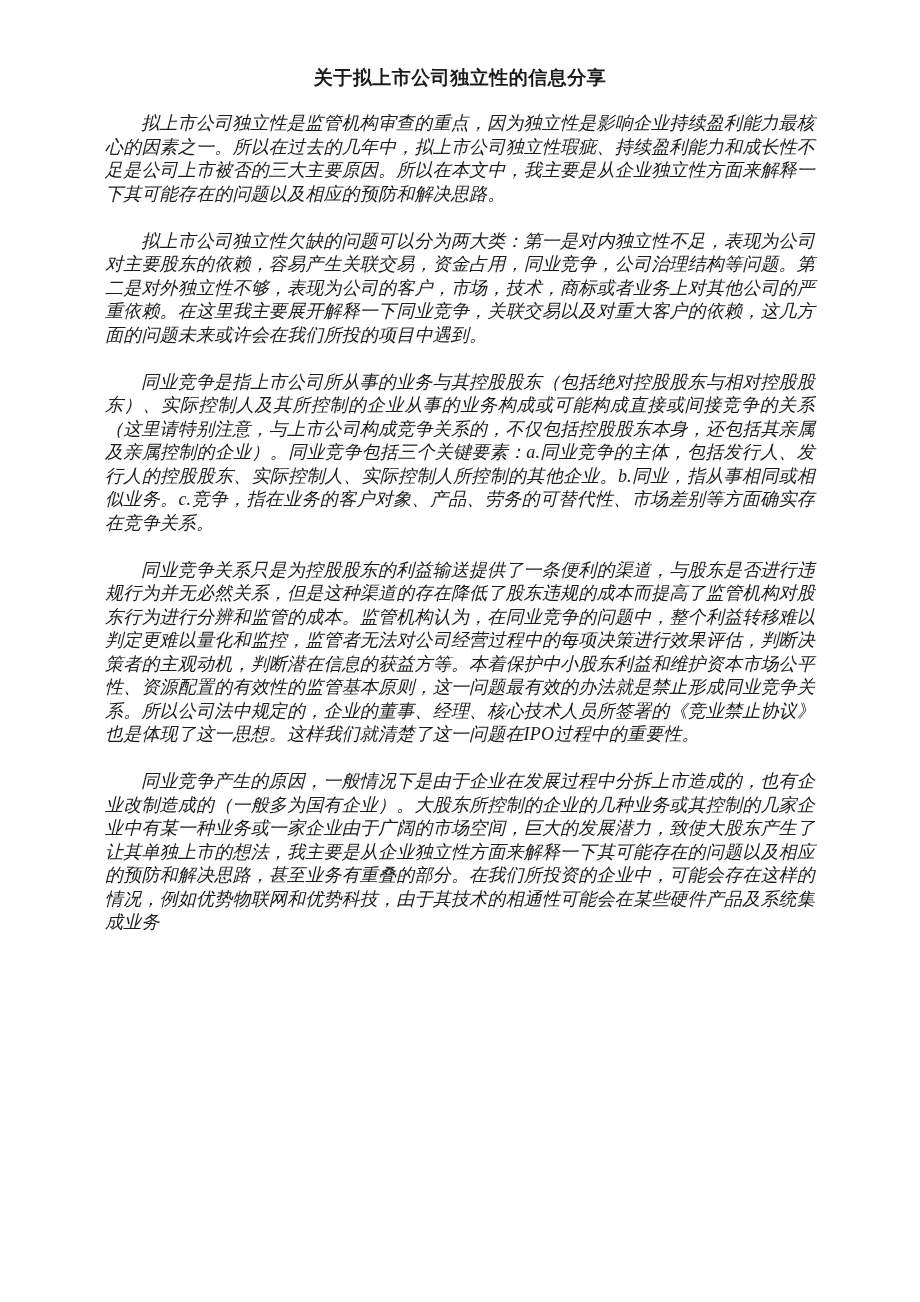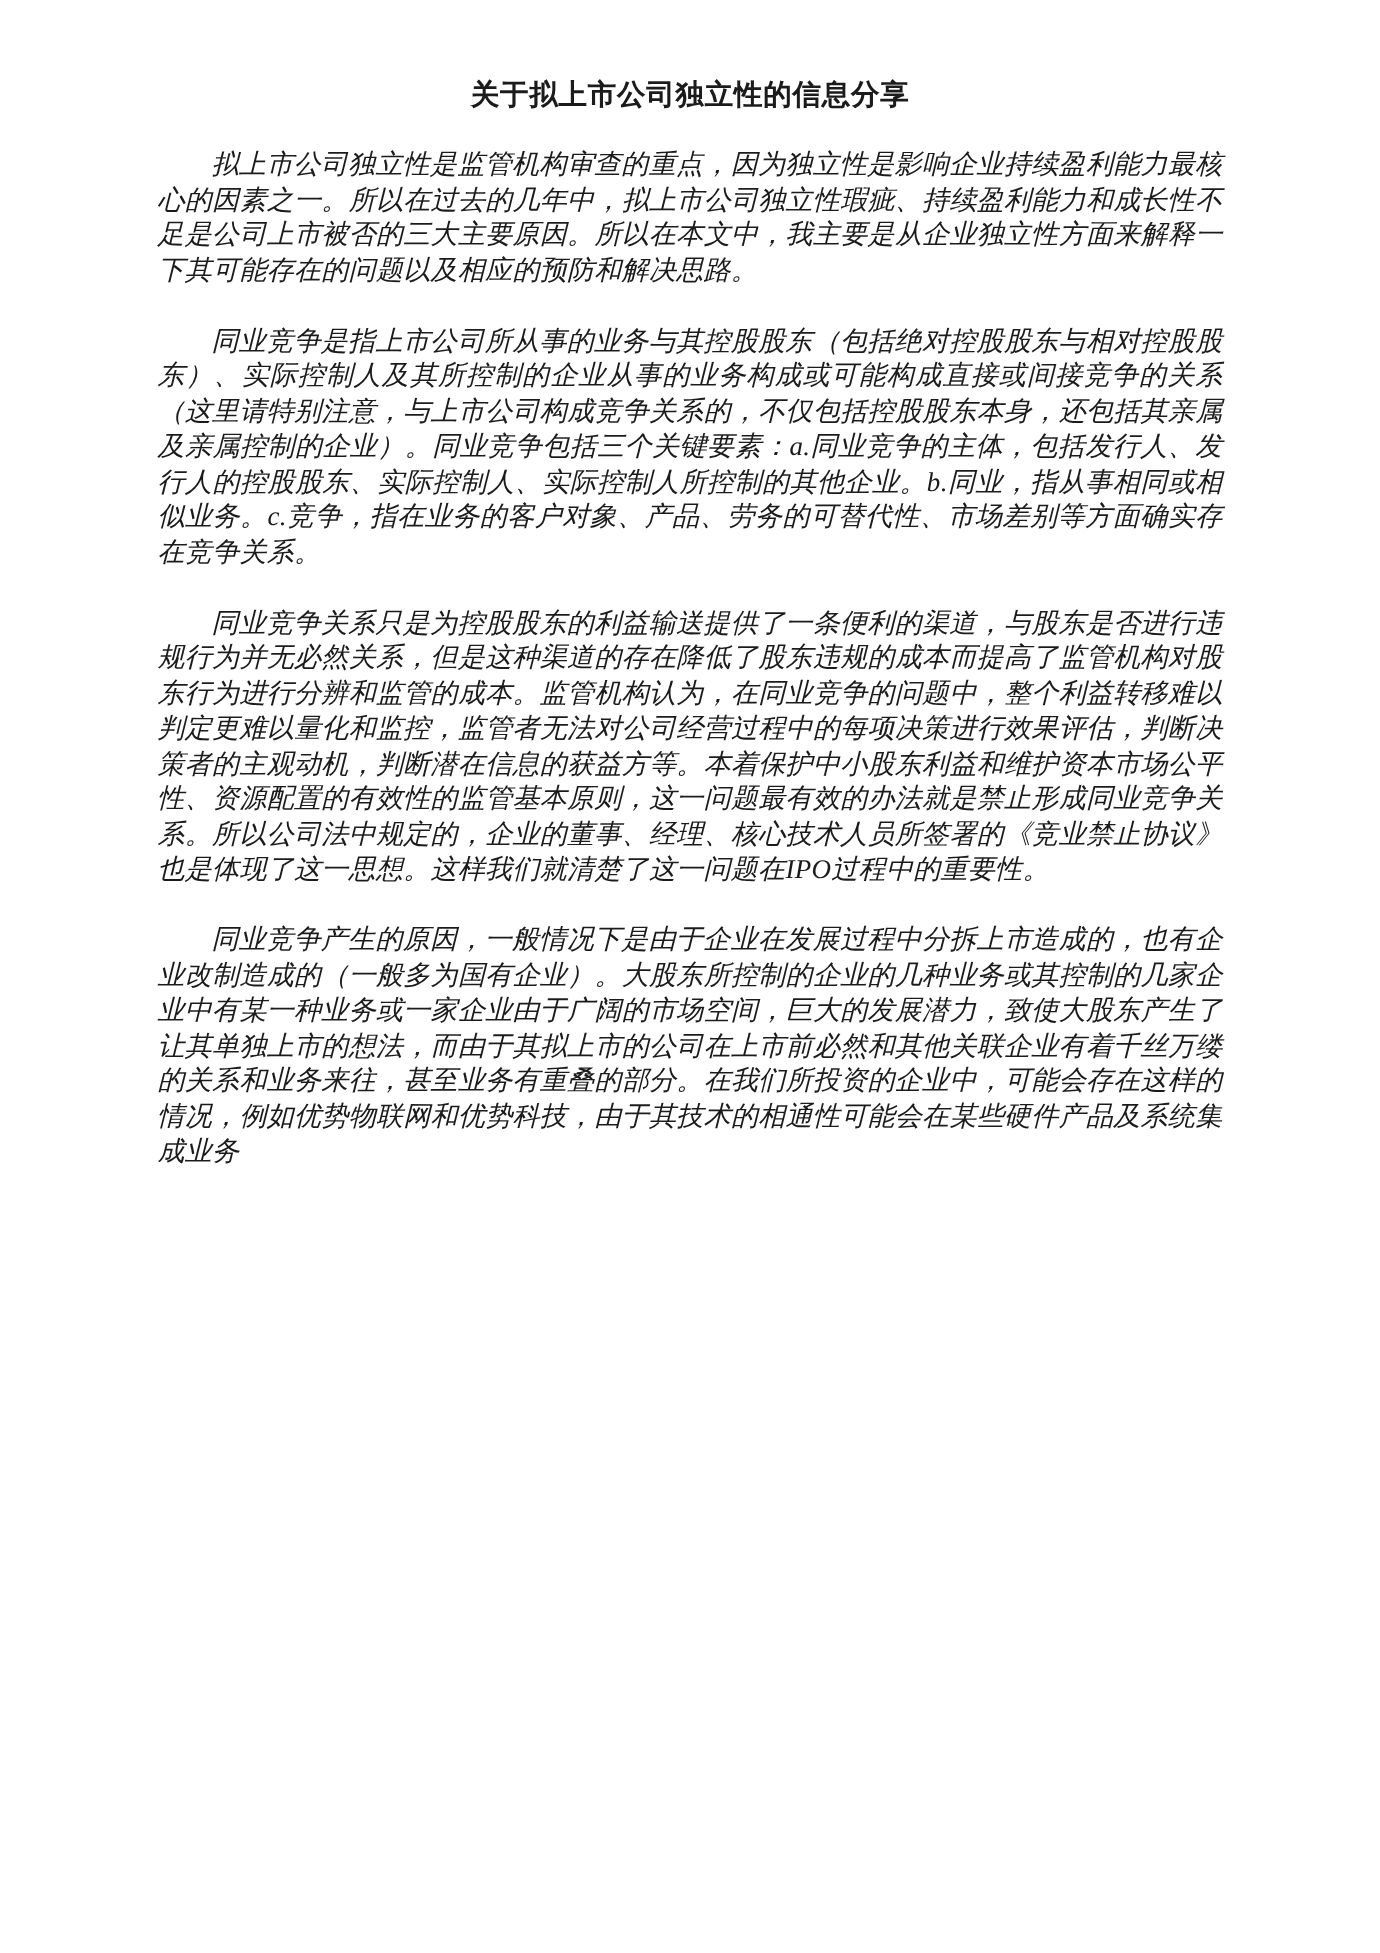--- a/index.html
+++ b/index.html
@@ -12,21 +12,21 @@
     height: 1302px;
     overflow: hidden;
     font-family: "Liberation Serif", "DejaVu Serif", serif;
     color: #1b1b1b;
   }
   .page {
     box-sizing: border-box;
     width: 920px;
     height: 1128px;
     background: #ffffff;
-    padding: 50px 105px 0 105px;
+    padding: 64px 105px 0 105px;
   }
   .doc-title {
     font-size: 19px;
     font-weight: bold;
     text-align: center;
     line-height: 28px;
     margin: 0 0 20px 0;
     letter-spacing: 0.5px;
   }
   .para {
@@ -50,21 +50,22 @@
   }
 </style>
 </head>
 <body>
 
 <div class="page">
   <h1 class="doc-title">关于拟上市公司独立性的信息分享</h1>
 
   <p class="para">拟上市公司独立性是监管机构审查的重点，因为独立性是影响企业持续盈利能力最核心的因素之一。所以在过去的几年中，拟上市公司独立性瑕疵、持续盈利能力和成长性不足是公司上市被否的三大主要原因。所以在本文中，我主要是从企业独立性方面来解释一下其可能存在的问题以及相应的预防和解决思路。</p>
 
+  <p class="para">拟上市公司独立性欠缺的问题可以分为两大类：第一是对内独立性不足，表现为公司对主要股东的依赖，容易产生关联交易，资金占用，同业竞争，公司治理结构等问题。第二是对外独立性不够，表现为公司的客户，市场，技术，商标或者业务上对其他公司的严重依赖。在这里我主要展开解释一下同业竞争，关联交易以及对重大客户的依赖，这几方面的问题未来或许会在我们所投的项目中遇到。</p>
 
 
   <p class="para">同业竞争是指上市公司所从事的业务与其控股股东（包括绝对控股股东与相对控股股东）、实际控制人及其所控制的企业从事的业务构成或可能构成直接或间接竞争的关系（这里请特别注意，与上市公司构成竞争关系的，不仅包括控股股东本身，还包括其亲属及亲属控制的企业）。同业竞争包括三个关键要素：a.同业竞争的主体，包括发行人、发行人的控股股东、实际控制人、实际控制人所控制的其他企业。b.同业，指从事相同或相似业务。c.竞争，指在业务的客户对象、产品、劳务的可替代性、市场差别等方面确实存在竞争关系。</p>
 
 
   <p class="para">同业竞争关系只是为控股股东的利益输送提供了一条便利的渠道，与股东是否进行违规行为并无必然关系，但是这种渠道的存在降低了股东违规的成本而提高了监管机构对股东行为进行分辨和监管的成本。监管机构认为，在同业竞争的问题中，整个利益转移难以判定更难以量化和监控，监管者无法对公司经营过程中的每项决策进行效果评估，判断决策者的主观动机，判断潜在信息的获益方等。本着保护中小股东利益和维护资本市场公平性、资源配置的有效性的监管基本原则，这一问题最有效的办法就是禁止形成同业竞争关系。所以公司法中规定的，企业的董事、经理、核心技术人员所签署的《竞业禁止协议》也是体现了这一思想。这样我们就清楚了这一问题在IPO过程中的重要性。</p>
 
-  <p class="para">同业竞争产生的原因，一般情况下是由于企业在发展过程中分拆上市造成的，也有企业改制造成的（一般多为国有企业）。大股东所控制的企业的几种业务或其控制的几家企业中有某一种业务或一家企业由于广阔的市场空间，巨大的发展潜力，致使大股东产生了让其单独上市的想法，而由于其拟上市的公司在上市前必然和其他关联企业有着千丝万缕的关系和业务来往，甚至业务有重叠的部分。在我们所投资的企业中，可能会存在这样的情况，例如优势物联网和优势科技，由于其技术的相通性可能会在某些硬件产品及系统集成业务</p>
+  <p class="para">同业竞争产生的原因，一般情况下是由于企业在发展过程中分拆上市造成的，也有企业改制造成的（一般多为国有企业）。大股东所控制的企业的几种业务或其控制的几家企业中有某一种业务或一家企业由于广阔的市场空间，巨大的发展潜力，致使大股东产生了让其单独上市的想法，我主要是从企业独立性方面来解释一下其可能存在的问题以及相应的预防和解决思路，甚至业务有重叠的部分。在我们所投资的企业中，可能会存在这样的情况，例如优势物联网和优势科技，由于其技术的相通性可能会在某些硬件产品及系统集成业务</p>
 </div>
 
 </body></html>

